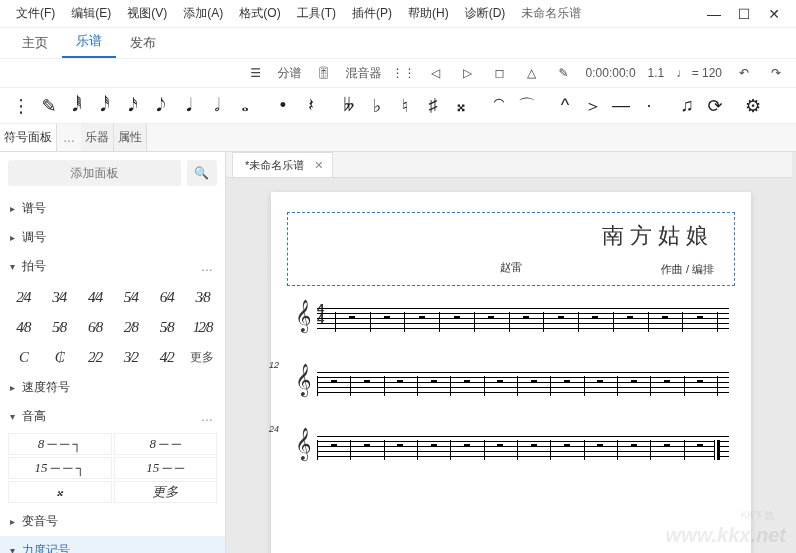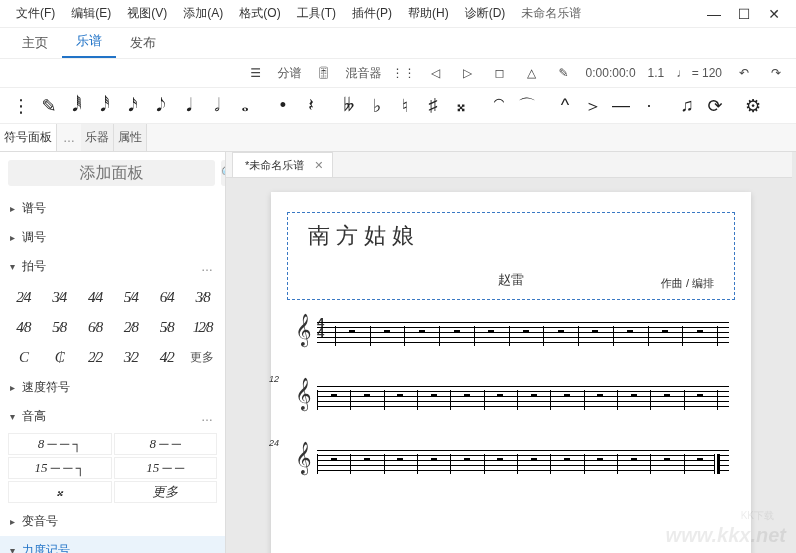--- a/index.html
+++ b/index.html
@@ -26,21 +26,21 @@
 
 .panel-tabs { display: flex; align-items: center; height: 28px; background: #f7f7f7; border-bottom: 1px solid #ddd; }
 .panel-tabs .pt { padding: 5px 4px; font-size: 12px; color: #555; cursor: pointer; background: #f1f1f1; border-right: 1px solid #ddd; }
 .panel-tabs .pt.active { background: #fff; color: #333; }
 .panel-tabs .dots { padding: 5px 6px; color: #888; }
 
 .main { display: flex; height: 431px; }
 
 .sidebar { width: 226px; border-right: 1px solid #ddd; overflow-y: auto; background: #fff; }
 .search-row { display: flex; padding: 8px; gap: 6px; }
-.search-row input { flex: 1; height: 26px; text-align: center; border: none; background: #f1f1f1; border-radius: 3px; font-size: 16px; color: #666; }
+.search-row input { flex: 1; height: 26px; text-align: center; border: none; background: #f1f1f1; border-radius: 3px; font-size: 12px; color: #666; }
 .search-row .sbtn { width: 30px; height: 26px; background: #f1f1f1; border-radius: 3px; display: flex; align-items: center; justify-content: center; cursor: pointer; }
 
 .sect-head { display: flex; align-items: center; padding: 6px 10px; font-size: 12px; color: #333; cursor: pointer; }
 .sect-head .arrow { width: 12px; font-size: 10px; color: #555; }
 .sect-head .dots { margin-left: auto; color: #888; letter-spacing: 2px; }
 .sect-head.hl { background: #eaf3fb; color: #2173c7; }
 
 .ts-grid { display: grid; grid-template-columns: repeat(6,1fr); padding: 2px 6px; gap: 2px; }
 .ts-grid .ts { height: 28px; display: flex; align-items: center; justify-content: center; font-family: serif; font-size: 15px; font-weight: normal; font-style: italic; letter-spacing: -2px; cursor: pointer; border: 1px solid transparent; }
 .ts-grid .more { font-style: normal; font-weight: normal; font-size: 12px; letter-spacing: 0; color: #555; }
@@ -48,22 +48,22 @@
 .pitch-grid { display: grid; grid-template-columns: 1fr 1fr; padding: 2px 8px 4px; gap: 2px; }
 .pitch-grid .pc { height: 22px; display: flex; align-items: center; justify-content: center; font-style: italic; font-family: serif; font-size: 13px; border: 1px solid #eee; cursor: pointer; }
 
 .doc-area { flex: 1; background: #e9e9e9; overflow: auto; position: relative; }
 .doc-tabs { position: absolute; top: 0; left: 0; right: 4px; height: 26px; background: #f4f4f4; display: flex; padding: 0 6px; border-bottom: 1px solid #ddd; }
 .doc-tabs .dt { background: #fff; padding: 3px 8px 3px 12px; font-size: 11px; border: 1px solid #ddd; border-bottom: none; display: flex; align-items: center; gap: 10px; }
 .doc-tabs .dt .x { cursor: pointer; color: #888; }
 
 .page { width: 480px; background: #fff; margin: 40px auto 20px; min-height: 420px; box-shadow: 0 2px 6px rgba(0,0,0,0.15); padding: 20px 16px; }
 .title-box { border: 1px dashed #3a79c4; padding: 8px 20px 10px; margin-bottom: 18px; position: relative; }
-.title-box h1 { font-family: "SimSun", serif; text-align: left; font-size: 22px; font-weight: normal; letter-spacing: 6px; }
-.title-box .sub { text-align: center; font-size: 13px; margin-top: 20px; font-family: "SimSun", serif; }
+.title-box h1 { font-family: "SimSun", serif; text-align: right; font-size: 22px; font-weight: normal; letter-spacing: 6px; }
+.title-box .sub { text-align: center; font-size: 11px; margin-top: 9px; font-family: "SimSun", serif; }
 .title-box .comp { position: absolute; right: 20px; bottom: 8px; font-size: 11px; color: #333; margin-left: 30px; }
 
 .staff-sys { margin-bottom: 36px; position: relative; }
 .sys-num { position: absolute; left: -18px; top: -8px; font-size: 9px; font-style: italic; color: #333; }
 .staff { position: relative; height: 28px; }
 .staff-lines { position: absolute; left: 30px; right: 6px; top: 4px; height: 20px; }
 .staff-lines .sl { position: absolute; left: 0; right: 0; height: 1px; background: #000; }
 .clef { position: absolute; left: 8px; top: -4px; font-size: 28px; font-family: serif; }
 .timesig { position: absolute; left: 30px; top: 0; font-family: serif; font-weight: bold; font-size: 13px; line-height: 10px; display: flex; flex-direction: column; align-items: center; }
 .barline { position: absolute; top: 4px; width: 1px; height: 20px; background: #000; }

